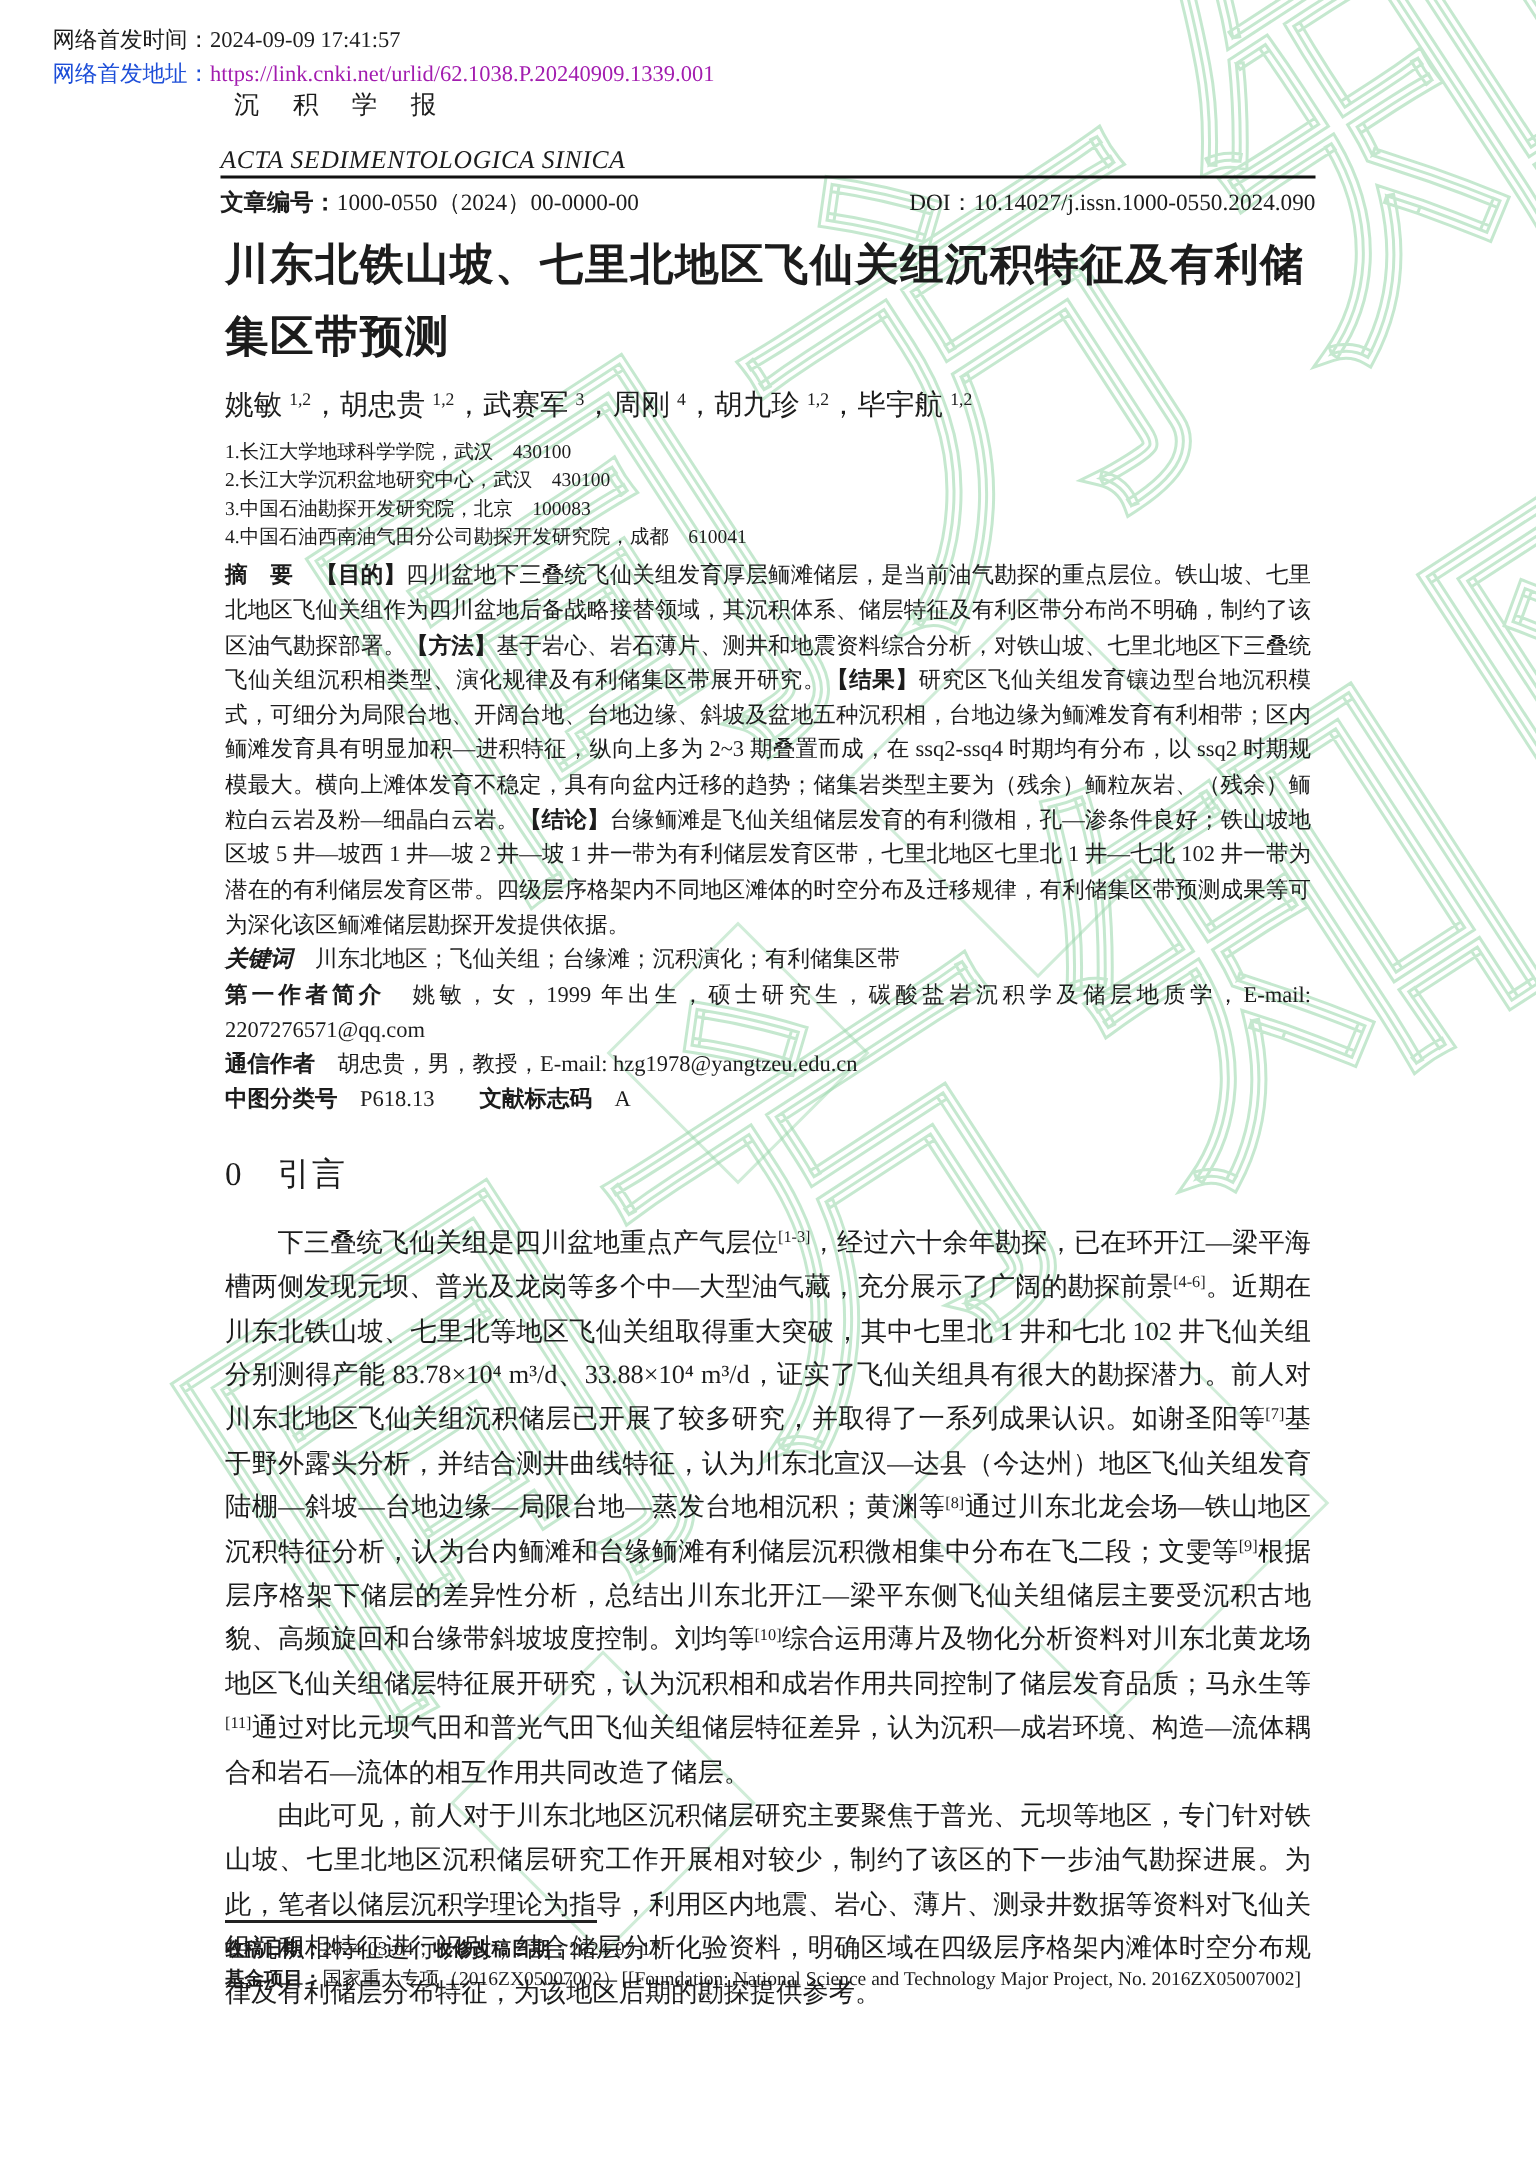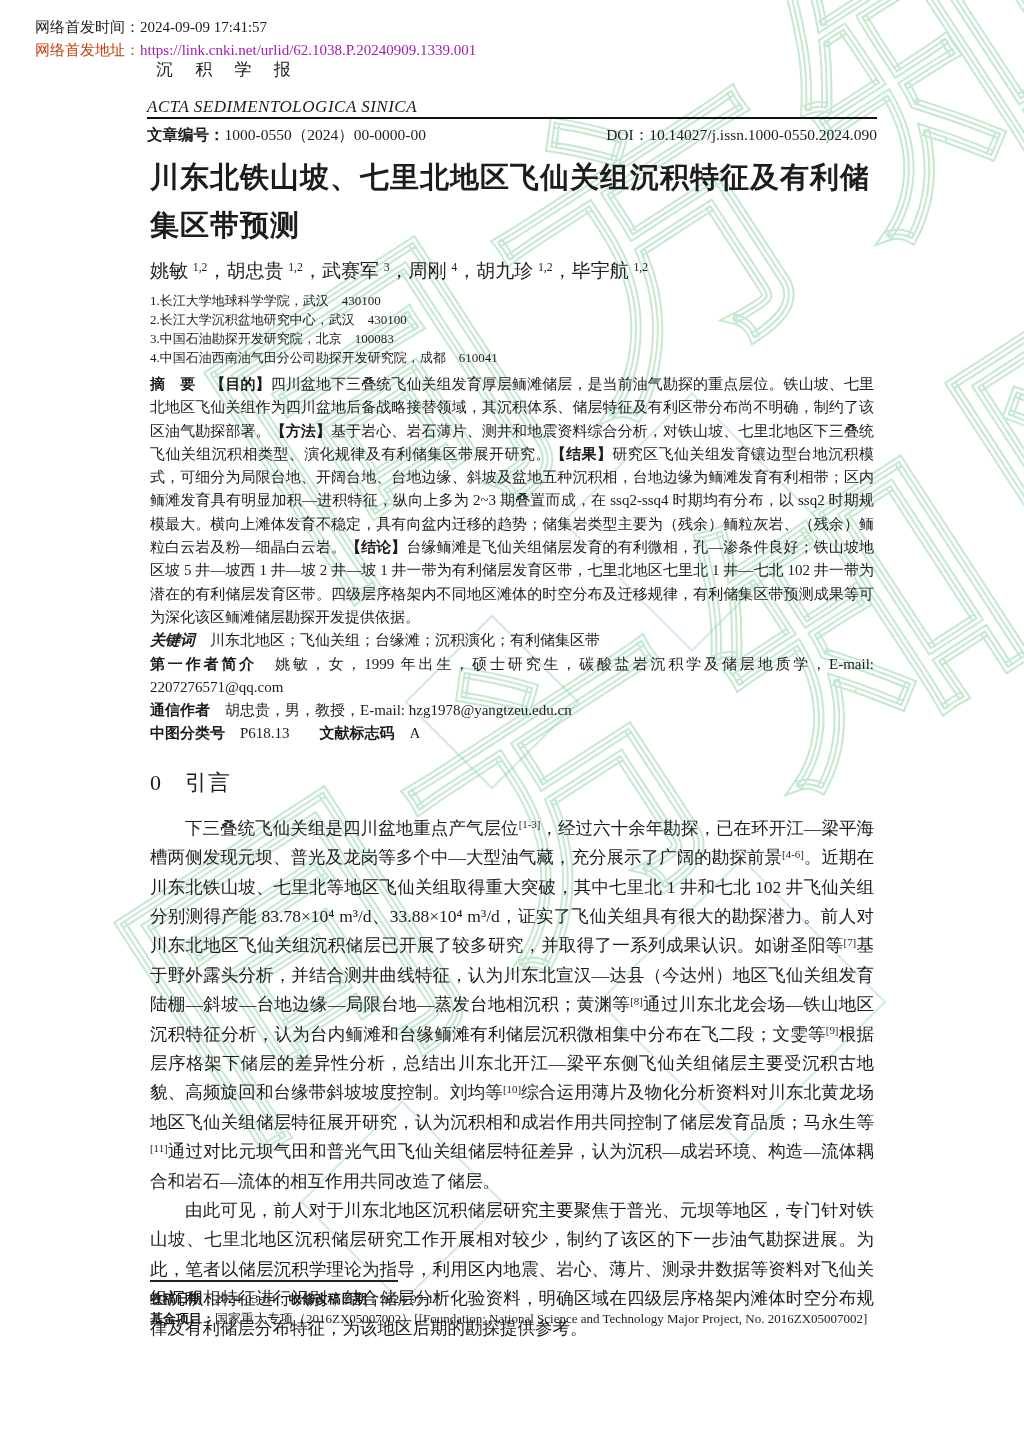--- a/index.html
+++ b/index.html
@@ -33,21 +33,21 @@
   .d1{width:180px;height:180px;top:430px;left:600px;}
   .d2{width:120px;height:120px;top:640px;left:430px;}
   .d3{width:200px;height:200px;top:900px;left:640px;}
   .d4{width:140px;height:140px;top:1130px;left:330px;}
 
   .layer{position:relative;z-index:1;}
 
   
   .net-meta{position:absolute;left:35px;top:16px;font-size:15px;line-height:23px;}
   .net-label{color:#1c1c1c;}
-  .net-label.addr{color:#c2410c;}
+  .net-label.addr{color:#1d4ed8;}
   .net-url{color:#a21caf;text-decoration:none;}
 
   
   .journal-head{position:absolute;left:147px;top:58px;width:730px;}
   .journal-cn{font-size:17px;letter-spacing:9px;text-indent:9px;}
   .journal-en{font-size:17px;margin-top:16px;letter-spacing:0.5px;font-style:italic;}
   .head-rule{position:absolute;left:147px;top:117px;width:730px;height:2px;background:#111;}
 
   .id-row{position:absolute;left:147px;top:125px;width:730px;display:flex;justify-content:space-between;font-size:15.5px;}
   .b{font-weight:bold;font-family:"Liberation Sans", sans-serif;}

